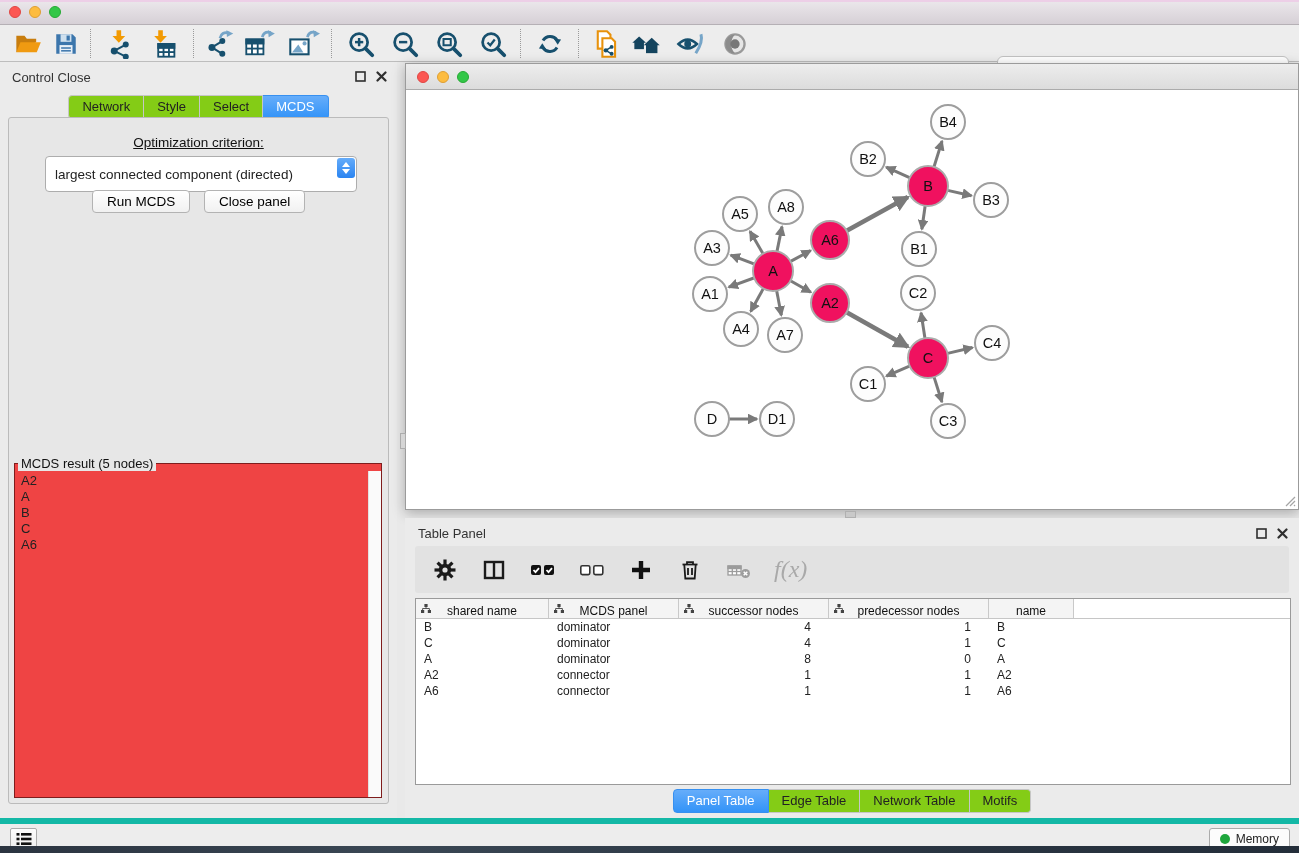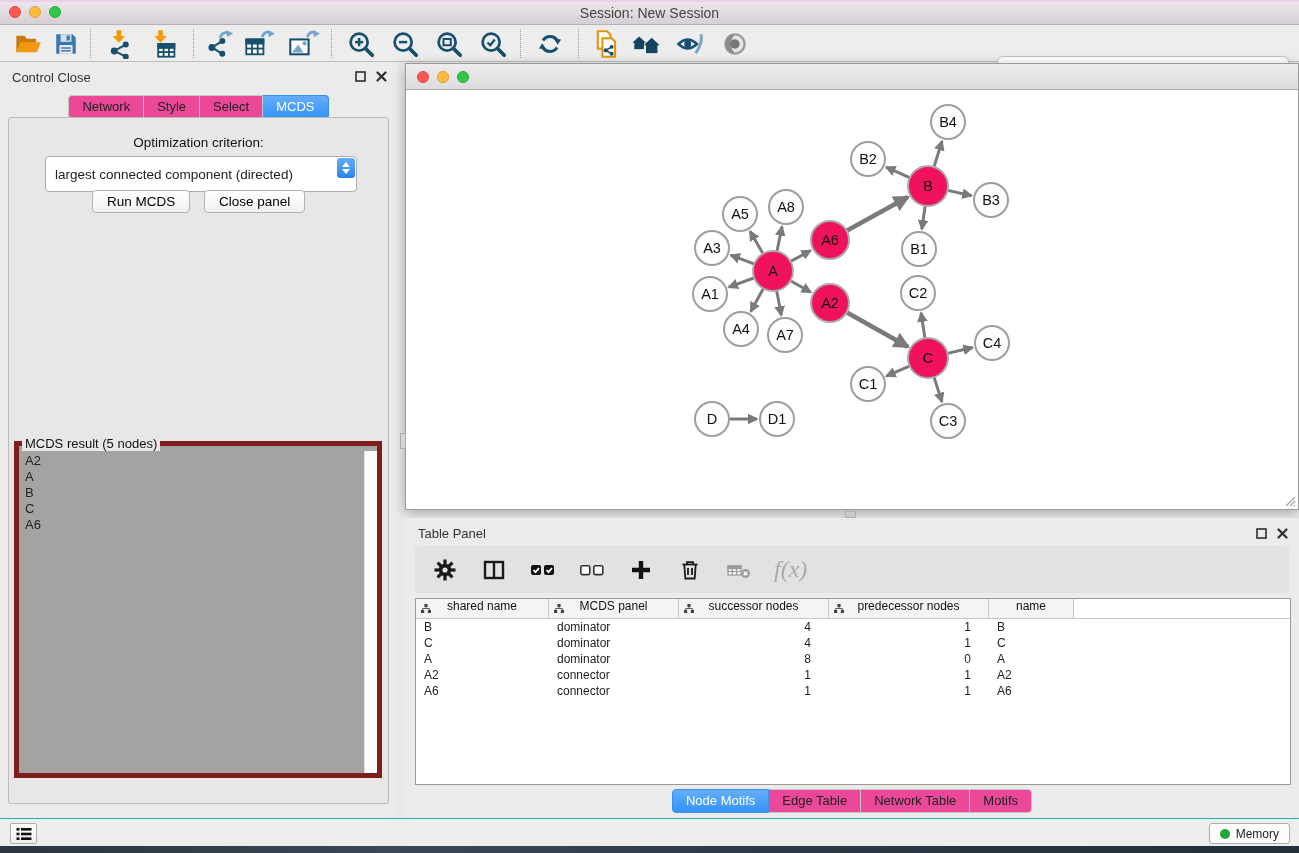--- a/index.html
+++ b/index.html
@@ -24,38 +24,38 @@
   .searchbox { position:absolute; left:997px; top:31px; width:292px; height:25px; background:#fff;
     border:1px solid #C2C2C2; border-radius:6px; display:flex; align-items:center; padding-left:6px; }
   .searchbox input { border:none; outline:none; flex:1; font-size:13px; background:transparent; margin-left:4px; }
 
   
   .cpanel { position:absolute; left:0; top:62px; width:397px; height:756px; background:#EBEBEB; }
   .panel-title { font-size:13px; color:#333; }
   .cpanel .panel-title { position:absolute; left:12px; top:8px; }
   .float-ico, .close-ico { position:absolute; top:9px; cursor:pointer; }
   .cp-tabsrow { position:absolute; left:0; top:33px; width:100%; display:flex; justify-content:center; }
-  .tabbtn { font-size:13px; padding:3px 13px 4px; background:#ec4899; border:1px solid #C6C6C6; border-left:none; color:#222; cursor:pointer; }
+  .tabbtn { font-size:13px; padding:3px 13px 4px; background:#84cc16; border:1px solid #C6C6C6; border-left:none; color:#222; cursor:pointer; }
   .tabbtn:first-child { border-left:1px solid #C6C6C6; border-radius:4px 0 0 4px; }
   .tabbtn:last-child { border-radius:0 4px 4px 0; }
   .tabbtn.active { background:linear-gradient(#66ADFA,#3293F8); border-color:#3790F0; color:#fff; }
   .cp-content { position:absolute; left:8px; top:55px; width:381px; height:687px;
     background:#E7E7E7; border:1px solid #BBBBBB; border-radius:3px; }
-  .opt-label { position:absolute; left:0; right:0; top:17px; text-align:center; font-size:13.5px; color:#111; }
+  .opt-label { position:absolute; left:0; right:0; top:17px; text-align:center; font-size:13.5px; color:#111;text-decoration:underline; }
   .dropdown { position:absolute; left:36px; top:38px; width:312px; height:36px; background:#fff;
     border:1px solid #ADADAD; border-radius:4px; font-size:13.5px; display:flex; align-items:center;
     padding-left:9px; cursor:pointer; }
   .dd-stepper { position:absolute; right:1px; top:1px; width:18px; height:20px; border-radius:3px;
     background:linear-gradient(#65ACFA,#2A84F1); display:flex; flex-direction:column; align-items:center; justify-content:center; gap:2px; }
   .dd-up { width:0; height:0; border-left:4px solid transparent; border-right:4px solid transparent; border-bottom:5px solid #fff; }
   .dd-down { width:0; height:0; border-left:4px solid transparent; border-right:4px solid transparent; border-top:5px solid #fff; }
   .btn { position:absolute; top:72px; height:23px; background:linear-gradient(#FFFFFF,#F1F1F1);
     border:1px solid #B3B3B3; border-radius:4px; font-size:13.5px; font-family:"Liberation Sans",sans-serif; cursor:pointer; padding:0 14px; }
-  .mcds-fieldset { position:absolute; left:14px; top:374px; width:368px; height:342px;
-    border:5px solid #7f1d1d; background:#a3a3a3; }
+  .mcds-fieldset { position:absolute; left:14px; top:394px; width:368px; height:342px;
+    border:1px solid #7f1d1d; background:#ef4444; }
   .mcds-fieldset legend { font-size:13px; margin-left:3px; padding:0 3px; background:#E7E7E7; color:#111; }
   .mcds-list { position:absolute; left:1px; top:2px; right:14px; bottom:1px; overflow:hidden; }
   .mcds-list .item { font-size:13px; line-height:16px; padding-left:5px; cursor:default; }
   .mcds-scroll { position:absolute; top:0; right:0; bottom:0; width:13px; background:#FAFAFA; border-left:1px solid #E2E2E2; }
 
   
   .netwin { position:absolute; left:405px; top:63px; width:894px; height:447px;
     background:#fff; border:1px solid #9B9B9B; box-shadow:0 3px 12px rgba(0,0,0,0.28); }
   .netwin-titlebar { position:absolute; left:0; top:0; right:0; height:26px;
     background:linear-gradient(#EDEDED,#DCDCDC); border-bottom:1px solid #ABABAB; }
@@ -71,49 +71,48 @@
   
   .tpanel { position:absolute; left:405px; top:518px; width:894px; height:300px; background:#EBEBEB; }
   .tpanel .panel-title { position:absolute; left:13px; top:8px; }
   .tp-toolbar { position:absolute; left:10px; top:28px; width:874px; height:47px; background:#E2E2E2; border-radius:3px;
     display:flex; align-items:center; padding-left:16px; gap:21px; }
   .tp-ico { width:28px; height:28px; display:flex; align-items:center; justify-content:center; cursor:pointer; }
   .fx-label { font-family:"Liberation Serif", serif; font-style:italic; font-size:24px; color:#A9A9A9; cursor:default; }
   .dtable { position:absolute; left:10px; top:80px; width:876px; height:187px; background:#fff; border:1px solid #9A9A9A; overflow:hidden; }
   .thead { display:flex; height:20px; border-bottom:1px solid #C6C6C6; }
   .th { position:relative; background:#F4F4F4; border-right:1px solid #C9C9C9; font-size:12px; color:#111;
-    display:flex; align-items:flex-start; justify-content:center; cursor:pointer; }
+    display:flex; align-items:flex-end; justify-content:center; cursor:pointer; }
   .th .hier { position:absolute; left:5px; top:5px; }
   .trow { display:flex; height:16px; }
   .td { font-size:12px; line-height:16px; padding:0 8px; white-space:nowrap; overflow:hidden; cursor:default; }
   .td.right { text-align:right; padding-right:18px; }
   .tp-tabsrow { position:absolute; left:0; top:271px; width:100%; display:flex; justify-content:center; }
 
   
-  .statusbar { position:absolute; left:0; top:818px; width:1299px; height:28px; background:#EDEDED; border-top:1px solid #14b8a6; }
+  .statusbar { position:absolute; left:0; top:818px; width:1299px; height:28px; background:#EDEDED; border-top:6px solid #14b8a6; }
   .list-btn { position:absolute; left:10px; top:4px; width:27px; height:21px; background:linear-gradient(#FDFDFD,#EFEFEF);
     border:1px solid #ACACAC; border-radius:2px; display:flex; align-items:center; justify-content:center; cursor:pointer; }
   .mem-btn { position:absolute; right:9px; top:4px; height:21px; background:#FCFCFC; border:1px solid #ABABAB; border-radius:3px;
     display:flex; align-items:center; gap:6px; padding:0 10px; font-size:12px; cursor:pointer; }
   .mem-dot { width:10px; height:10px; border-radius:50%; background:#1EA63C; }
   .desktop-strip { position:absolute; left:0; top:846px; width:1299px; height:7px;
     background:linear-gradient(90deg,#2B3440,#3A4754 30%,#2C3845 60%,#242E3A); }
 
   svg { display:block; }
 </style>
 </head>
 <body>
 
 <div class="titlebar">
   <div class="lights">
     <div class="light red"></div>
     <div class="light yellow"></div>
     <div class="light green"></div>
   </div>
-  <div class="title">Session: New Session</div>
 </div>
 
 <div class="toolbar">
   <span class="tbi" style="left:12px">
     <svg width="28" height="28" viewBox="0 0 24 24">
         <path d="M2 19 V5 h7 l2 2.5 h8 v3" fill="#C87D0E"></path>
         <path d="M2 19 L5.5 10.5 H23 L19.5 19 Z" fill="#F09A11"></path>
       </svg>
   </span>
   <span class="tbi" style="left:50px">
@@ -572,21 +571,21 @@
           <div class="td" style="width: 133px;">A6</div>
           <div class="td" style="width: 130px;">connector</div>
           <div class="td right" style="width: 150px;">1</div>
           <div class="td right" style="width: 160px;">1</div>
           <div class="td" style="width: 85px;">A6</div>
         </div>
       </div>
   </div>
 
   <div class="tp-tabsrow" id="tp-tabs">
-      <div class="tabbtn active">Node Motifs</div>
+      <div class="tabbtn active">Panel Table</div>
       <div class="tabbtn">Edge Table</div>
       <div class="tabbtn">Network Table</div>
       <div class="tabbtn">Motifs</div>
     </div>
 </div>
 
 <div class="statusbar">
   <span class="list-btn">
     <svg width="16" height="14" viewBox="0 0 16 14">
         <g fill="#111">

